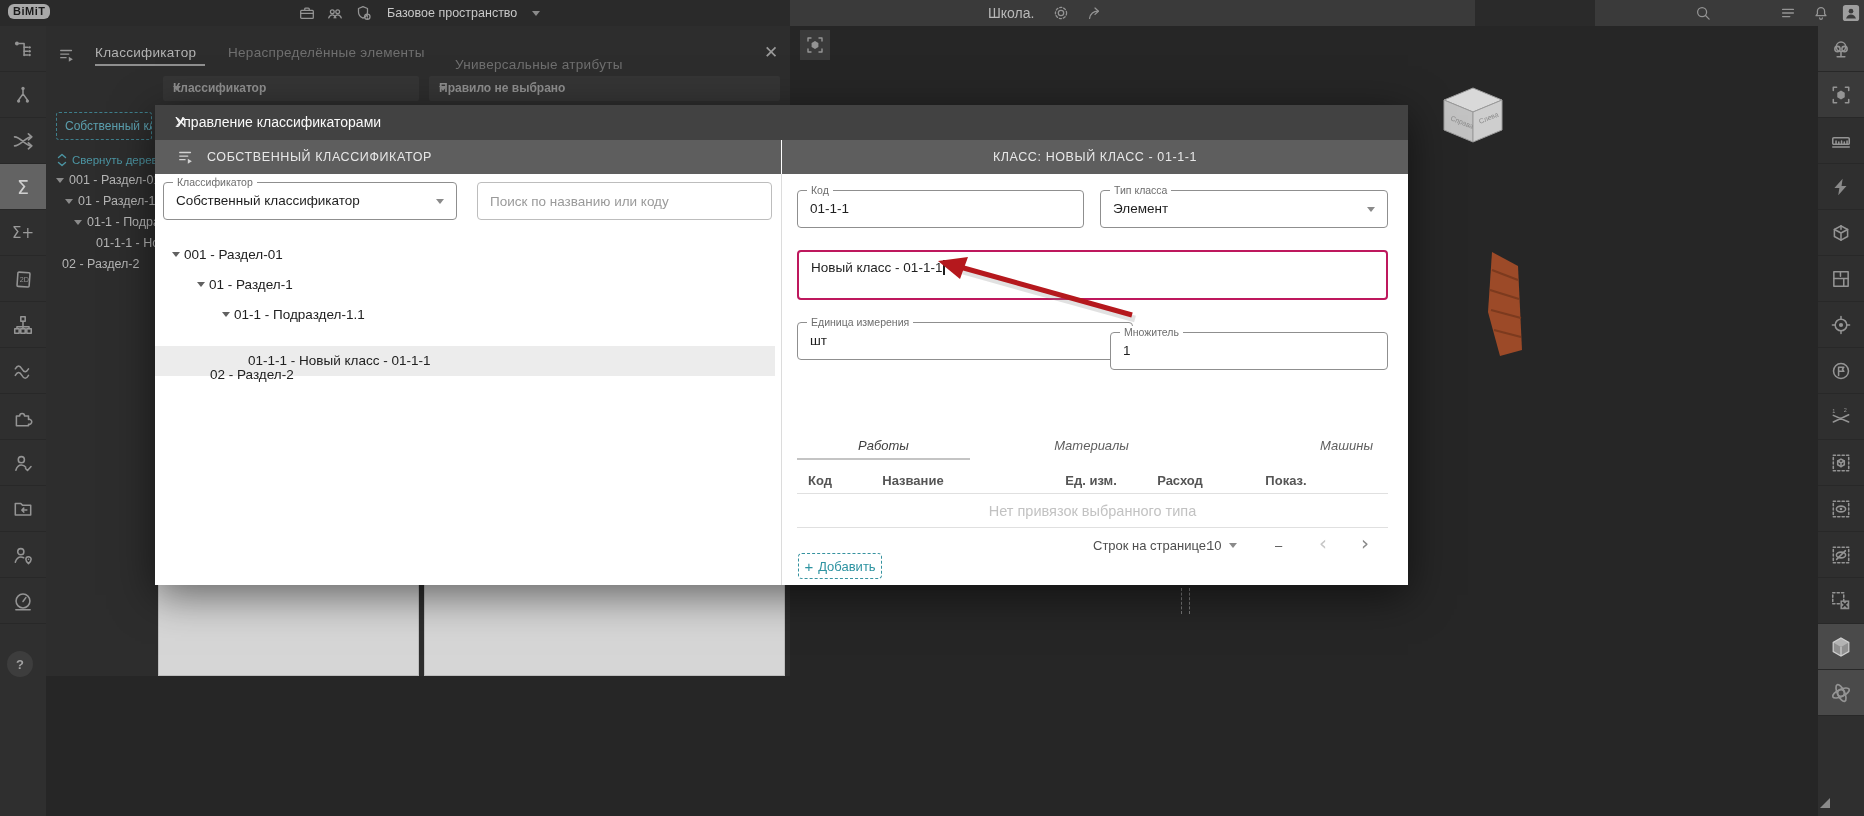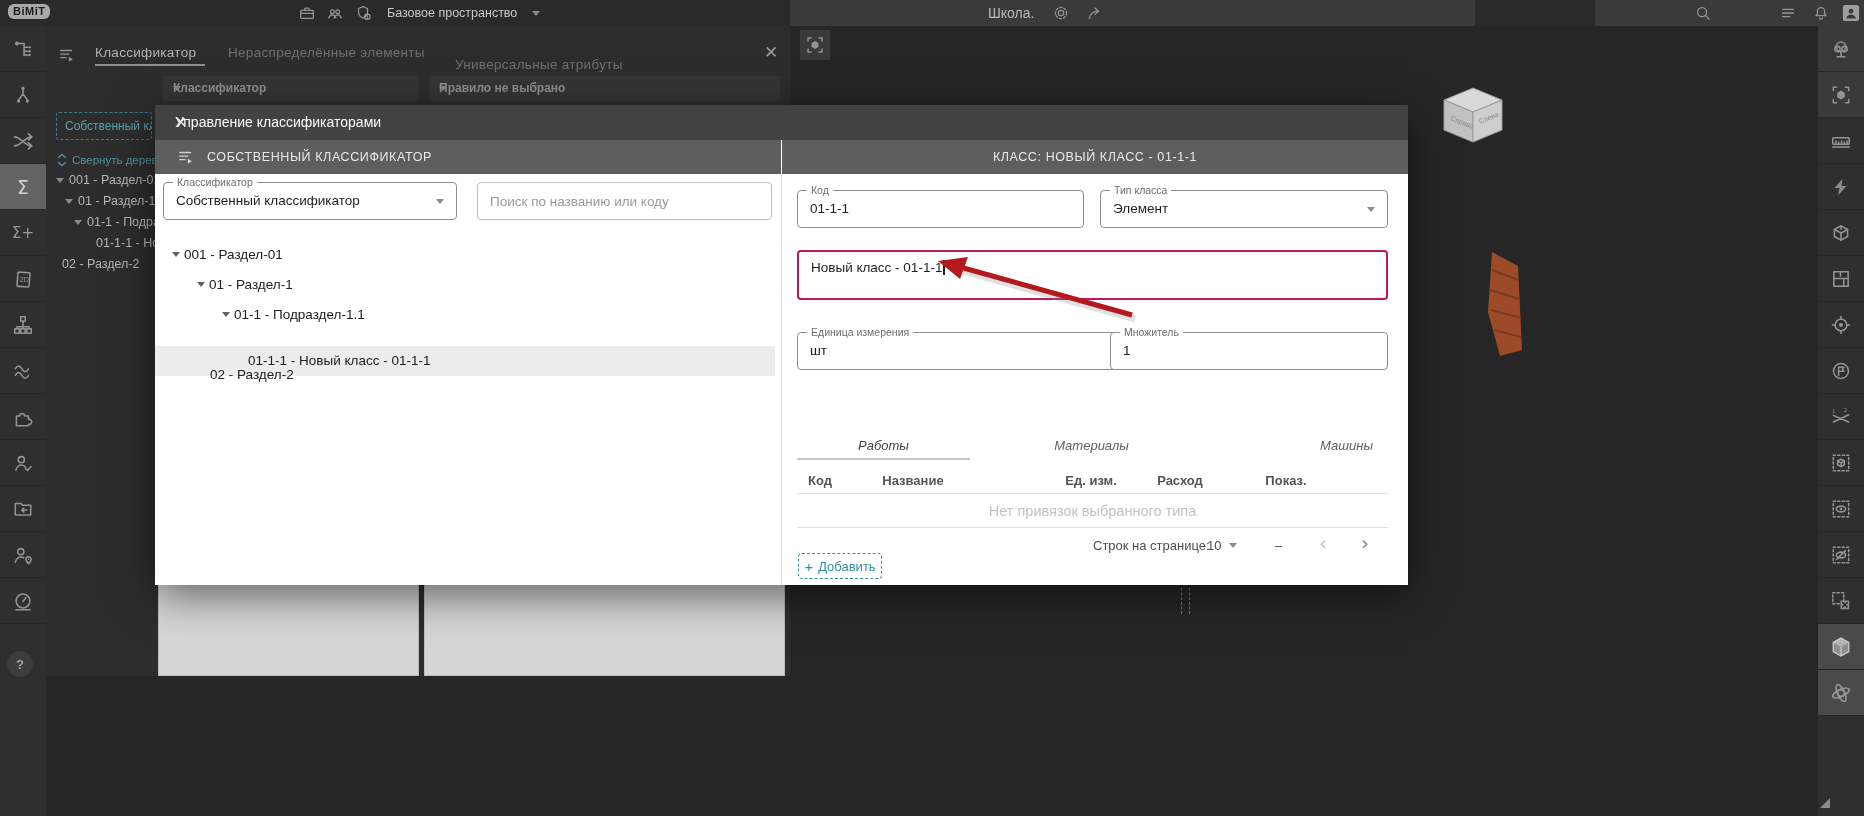--- a/index.html
+++ b/index.html
@@ -435,21 +435,21 @@
     <div class="outl" style="left:945px;top:85px;width:288px;height:38px;">
       <span class="flabel">Тип класса</span>
       <span class="fval">Элемент</span>
       <span class="caret fcaret"></span>
     </div>
 
     <div class="outl namefield" style="left:642px;top:145px;width:591px;height:50px;">
       <span class="fval" style="line-height:32px;"><span>Новый класс - 01-1-1</span><span class="cursorbar"></span></span>
     </div>
 
-    <div class="outl" style="left:642px;top:227px;width:336px;height:38px;">
+    <div class="outl" style="left:642px;top:217px;width:336px;height:38px;">
       <span class="flabel">Единица измерения</span>
       <span class="fval">шт</span>
       <span class="caret fcaret"></span>
     </div>
     <div class="outl" style="left:955px;top:227px;width:278px;height:38px;">
       <span class="flabel">Множитель</span>
       <span class="fval">1</span>
     </div>
 
     <span class="abs tabl" style="left:642px;top:333px;width:173px;text-align:center;color:#3f3f3f;">Работы</span>

